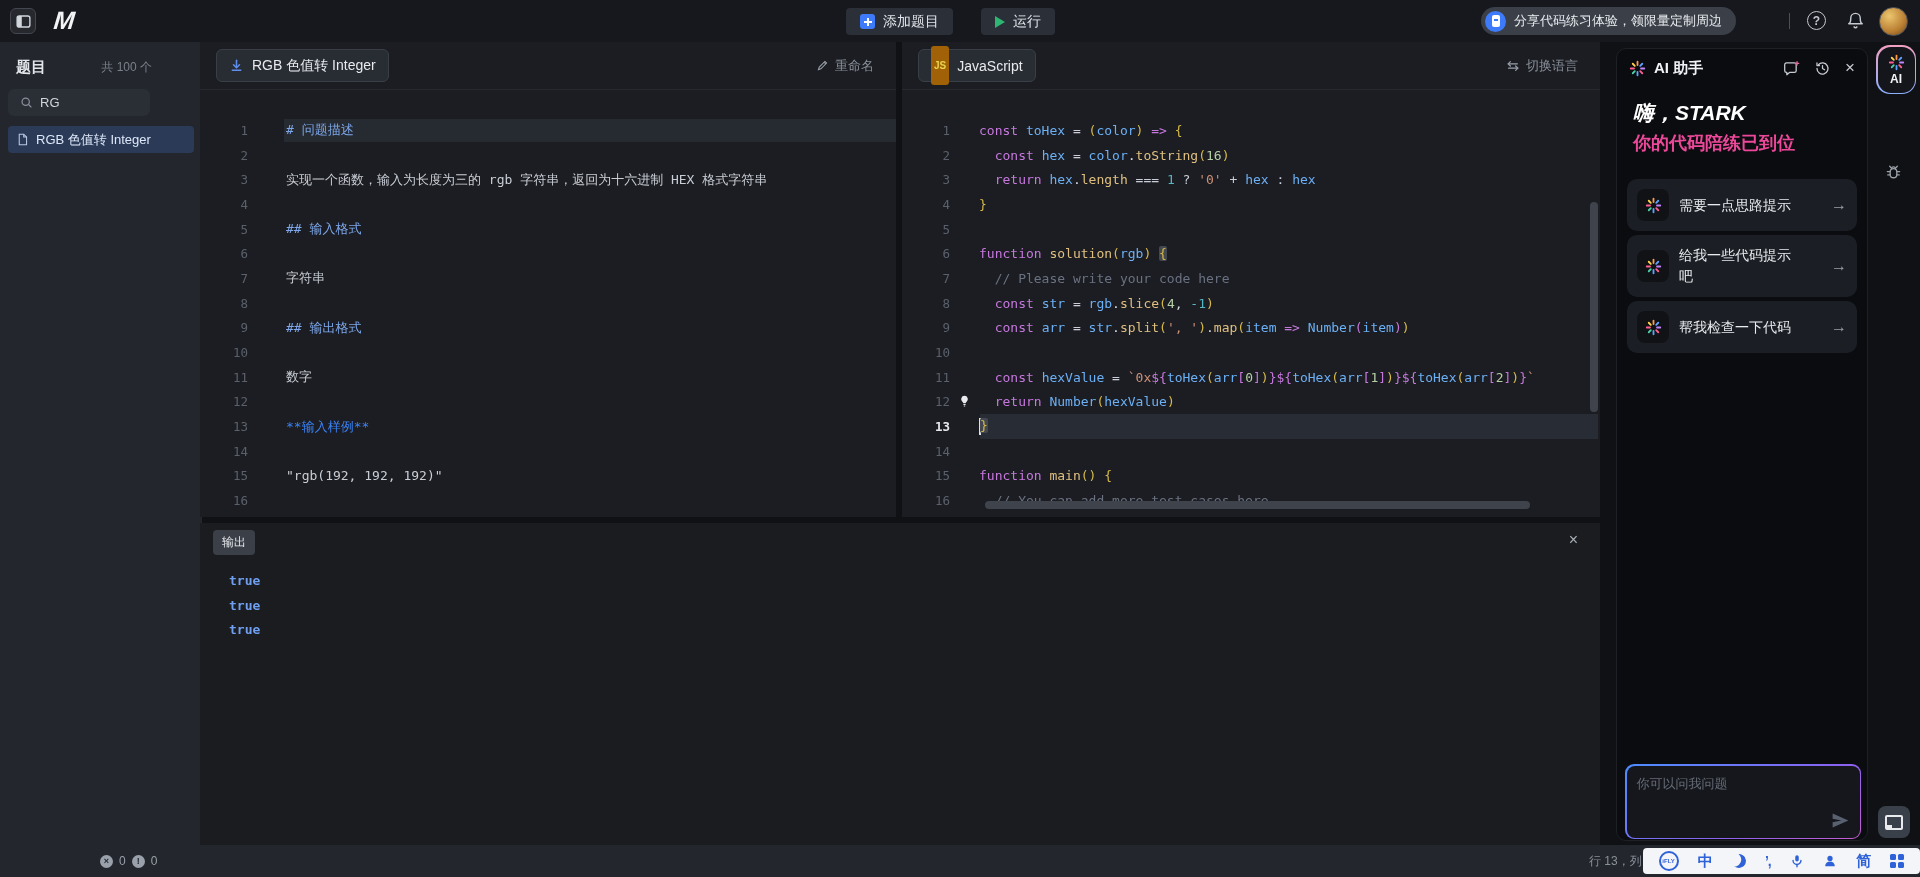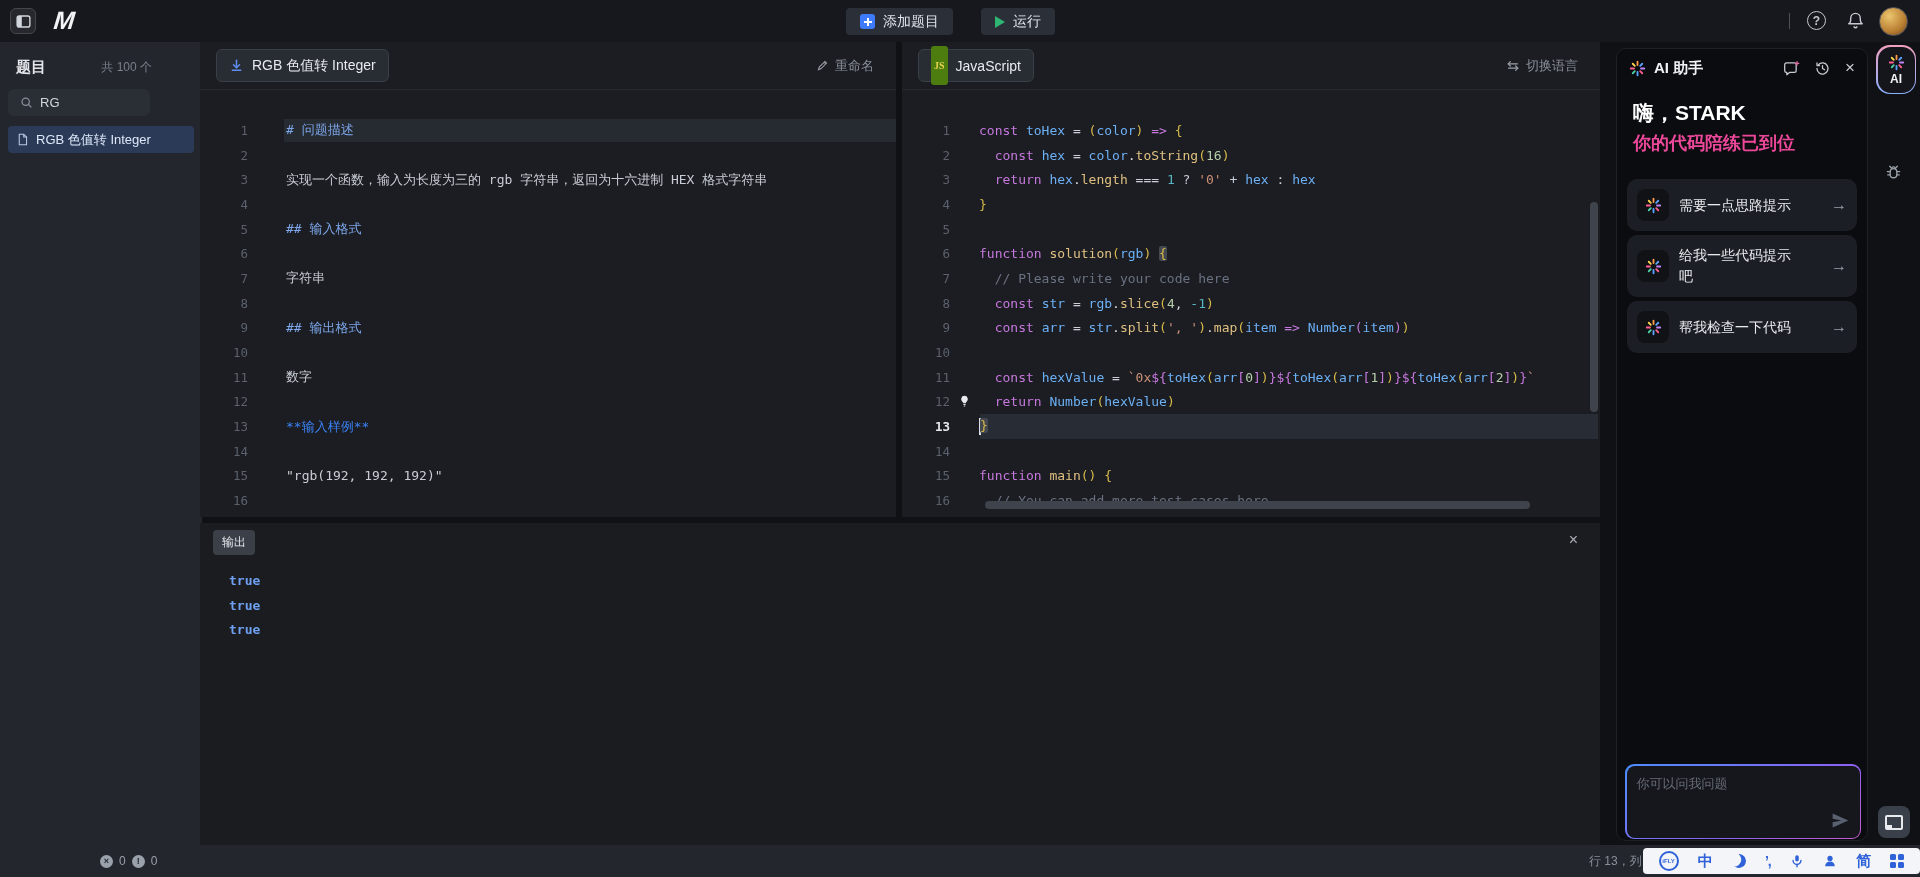--- a/index.html
+++ b/index.html
@@ -47,21 +47,21 @@
   .doc-ic{display:flex;}
   
   .panel{position:absolute;top:42px;height:475px;background:#1b1d22;}
   .md-panel{left:200px;width:696px;}
   .code-panel{left:902px;width:698px;}
   .p-head{position:absolute;left:0;top:0;right:0;height:48px;border-bottom:1px solid #26292f;
           display:flex;align-items:center;justify-content:space-between;padding:0 16px;box-sizing:border-box;}
   .tab{display:inline-flex;align-items:center;gap:8px;height:31px;padding:0 12px;background:#282c33;
        border:1px solid #3a3f47;border-radius:6px;color:#e8eaee;font-size:14px;cursor:pointer;}
   .ghost-act{display:inline-flex;align-items:center;gap:6px;font-size:13px;color:#8b919b;background:none;border:none;cursor:pointer;}
-  .js-badge{font-size:10px;font-weight:800;color:#e8d44d;background:#4d7c0f;border-radius:3px;padding:14px 3px;font-family:Liberation Serif, serif;}
+  .js-badge{font-size:10px;font-weight:800;color:#e8d44d;background:#a16207;border-radius:3px;padding:14px 3px;}
   .ed-body{position:absolute;left:0;top:48px;right:0;bottom:0;padding-top:28px;overflow:hidden;
            font-family:"DejaVu Sans Mono",monospace;font-size:13px;}
   .ed-line{position:relative;height:24.7px;display:flex;align-items:center;white-space:pre;}
   .ln{flex:none;width:48px;text-align:right;color:#5b616c;z-index:1;font-size:12.5px;}
   .md-panel .md-text{margin-left:38px;z-index:1;}
   .code-panel .code-text{margin-left:29px;z-index:1;}
   .md-text{color:#c9cdd5;}
   .md-heading{color:#7da7ea;}
   .md-bold{color:#3b82f6;}
   .ed-line.hl::before{content:"";position:absolute;left:84px;right:0;top:1px;bottom:1px;background:#262a31;}
@@ -85,21 +85,21 @@
   .out-lines{position:absolute;left:29px;top:46px;font-family:"DejaVu Sans Mono",monospace;font-size:13px;
              color:#6f9ff0;line-height:24.7px;font-weight:bold;}
   
   .ai-panel{position:absolute;left:1616px;top:48px;width:252px;height:793px;background:#0b0c10;
             border:1px solid #1e2026;border-radius:10px;box-sizing:border-box;}
   .ai-head{position:absolute;left:0;top:0;right:0;height:38px;display:flex;align-items:center;padding:0 12px;gap:8px;}
   .ai-title{font-size:15px;font-weight:700;color:#f0f2f5;}
   .ai-head-ics{margin-left:auto;display:flex;align-items:center;gap:14px;}
   .ai-head-ics button{background:none;border:none;padding:0;cursor:pointer;color:#c6cad2;font-size:15px;display:flex;}
   .ai-close::before{content:"×";font-size:17px;}
-  .ai-greet1{position:absolute;left:16px;top:50px;font-size:21px;font-weight:800;color:#ffffff;}
+  .ai-greet1{position:absolute;left:16px;top:50px;font-size:21px;font-weight:800;color:#ffffff;font-style:italic;}
   .ai-greet2{position:absolute;left:16px;top:82px;font-size:18px;font-weight:700;color:#ec4899;}
   .ai-cards{position:absolute;left:10px;right:10px;top:130px;display:flex;flex-direction:column;gap:4px;}
   .ai-card{background:#1b1e24;border-radius:10px;display:flex;align-items:center;gap:10px;padding:10px;cursor:pointer;justify-content:space-between;}
   .ai-tile{flex:none;width:32px;height:32px;border-radius:8px;background:#101216;display:flex;align-items:center;justify-content:center;}
   .ai-card-label{width:122px;font-size:14px;color:#e9ebef;line-height:1.5;}
   .ai-card-arrow{margin-left:auto;color:#9aa0aa;font-size:16px;}
   .ai-input-wrap{position:absolute;left:8px;top:715px;width:236px;height:75px;border-radius:9px;
                  background:linear-gradient(150deg,#4c8dff,#8a63f2 60%,#c75bd0);padding:1.5px;box-sizing:border-box;}
   .ai-input-in{position:relative;width:100%;height:100%;background:#15171c;border-radius:8px;}
   .ai-input-in textarea{width:100%;height:100%;background:none;border:none;resize:none;outline:none;
@@ -161,20 +161,24 @@
 
     <button class="tb-btn add">
       <span class="plus-ic"></span>
       <span>添加题目</span>
     </button>
     <button class="tb-btn run">
       <span class="play-ic"></span>
       <span>运行</span>
     </button>
 
+    <div class="banner">
+      <span class="banner-dot"></span>
+      <span>分享代码练习体验，领限量定制周边</span>
+    </div>
     <span class="tb-sep"></span>
     <button class="help-ic"></button>
     <button class="bell-btn">
       <svg viewBox="0 0 24 24" width="19" height="19" fill="none" stroke="#c6cad2" stroke-width="1.8" stroke-linecap="round" stroke-linejoin="round">
         <path d="M18 9a6 6 0 0 0-12 0c0 6-2.5 7-2.5 7h17S18 15 18 9"></path>
           <path d="M10.2 20a2 2 0 0 0 3.6 0"></path>
       </svg>
     </button>
     <div class="avatar"></div>
   </header>

